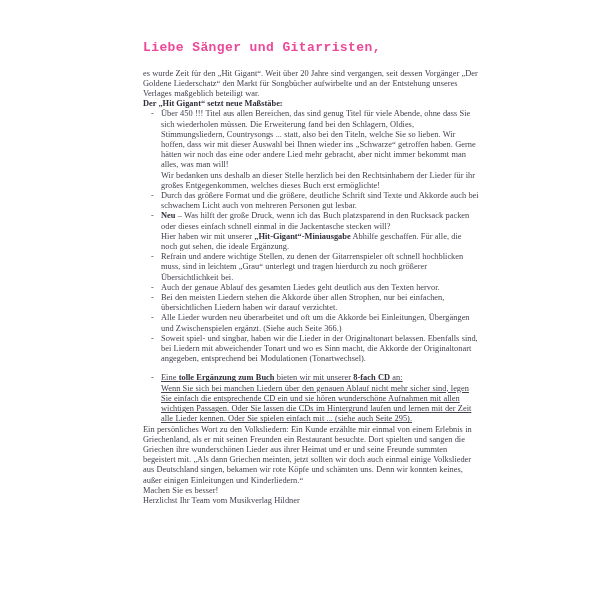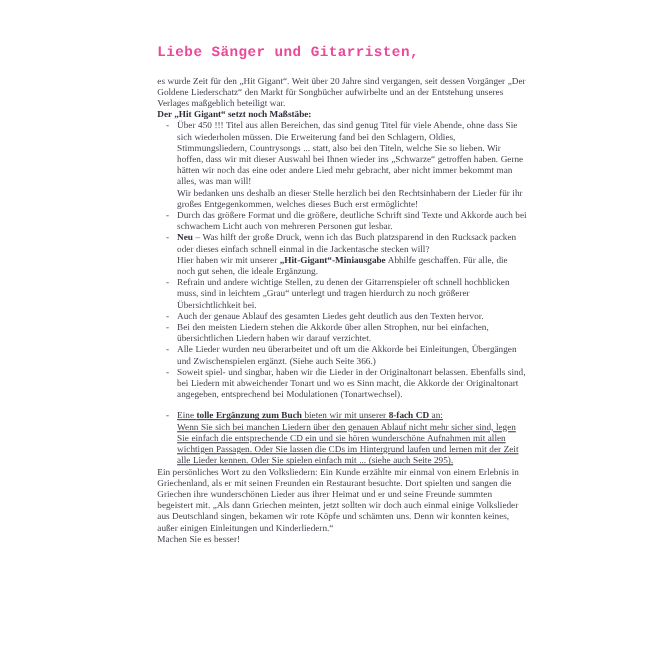--- a/index.html
+++ b/index.html
@@ -65,25 +65,26 @@
 </head>
 <body>
 
 <div class="page">
   <div class="content">
 
     <h1 class="doc-title">Liebe Sänger und Gitarristen,</h1>
 
     <p class="body">es wurde Zeit für den „Hit Gigant“. Weit über 20 Jahre sind vergangen, seit dessen Vorgänger „Der Goldene Liederschatz“  den Markt für Songbücher aufwirbelte und an der Entstehung unseres Verlages maßgeblich beteiligt war.</p>
 
-    <h2 class="subhead">Der „Hit Gigant“ setzt  noch Maßstäbe:</h2>
+    <h2 class="subhead">Der „Hit Gigant“ setzt  neue Maßstäbe:</h2>
 
     <ul class="features body"><li><span>Über 450 !!!  Titel  aus allen Bereichen, das sind genug Titel für viele Abende, ohne dass Sie sich wiederholen müssen. Die Erweiterung fand bei den Schlagern, Oldies, Stimmungsliedern, Countrysongs ... statt, also bei den Titeln, welche Sie so lieben. Wir hoffen, dass wir mit dieser Auswahl bei Ihnen wieder ins „Schwarze“ getroffen haben. Gerne hätten wir noch das eine oder andere Lied mehr gebracht, aber nicht immer bekommt man alles, was man will!
 Wir bedanken uns deshalb an dieser Stelle herzlich bei den Rechtsinhabern der Lieder für ihr großes Entgegenkommen, welches dieses Buch erst ermöglichte!</span></li><li><span>Durch das größere Format und die größere, deutliche Schrift sind Texte und Akkorde auch bei schwachem Licht auch von mehreren Personen gut lesbar.</span></li><li><b>Neu</b><span> – Was hilft der große Druck, wenn ich das Buch platzsparend in den Rucksack packen oder dieses einfach schnell einmal in die Jackentasche stecken will?
 Hier haben wir mit unserer </span><b>„Hit-Gigant“-Miniausgabe</b><span> Abhilfe geschaffen. Für alle, die noch gut sehen, die ideale Ergänzung.</span></li><li><span>Refrain und andere wichtige Stellen, zu denen der Gitarrenspieler oft schnell hochblicken muss, sind in leichtem „Grau“ unterlegt und tragen hierdurch zu noch größerer Übersichtlichkeit bei.</span></li><li><span>Auch der genaue Ablauf des gesamten Liedes geht deutlich aus den Texten hervor.</span></li><li><span>Bei den meisten Liedern stehen die Akkorde über allen Strophen, nur bei einfachen, übersichtlichen Liedern haben wir darauf verzichtet.</span></li><li><span>Alle Lieder wurden neu überarbeitet und oft um die Akkorde bei Einleitungen, Übergängen und Zwischenspielen ergänzt. (Siehe auch Seite 366.)</span></li><li><span>Soweit spiel- und singbar, haben wir die Lieder in der Originaltonart belassen. Ebenfalls sind, bei Liedern mit abweichender Tonart und wo es Sinn macht, die Akkorde der Originaltonart angegeben, entsprechend bei Modulationen (Tonartwechsel).</span></li><li class="gap"><span>Eine </span><b>tolle Ergänzung zum Buch</b><span> bieten wir mit unserer </span><b>8-fach CD</b><span> an:
 Wenn Sie sich bei manchen Liedern über den genauen Ablauf nicht mehr sicher sind, legen Sie einfach die entsprechende CD ein und sie hören wunderschöne Aufnahmen mit allen wichtigen Passagen. Oder Sie lassen die CDs im Hintergrund laufen und lernen mit der Zeit alle Lieder kennen. Oder Sie spielen einfach mit ... (siehe auch Seite 295).</span></li></ul>
 
     <p class="body para-gap">Ein persönliches Wort zu den Volksliedern: Ein Kunde erzählte mir einmal von einem Erlebnis in Griechenland, als er mit seinen Freunden ein Restaurant besuchte. Dort spielten und sangen die Griechen ihre wunderschönen Lieder aus ihrer Heimat und er und seine Freunde summten begeistert mit. „Als dann Griechen meinten, jetzt sollten wir doch auch einmal einige Volkslieder aus Deutschland singen,  bekamen wir rote Köpfe und schämten uns. Denn wir konnten keines, außer einigen Einleitungen und Kinderliedern.“
 Machen Sie es besser!</p>
 
+    <p class="body para-gap">Herzlichst Ihr Team vom Musikverlag Hildner</p>
 
   </div>
 </div>
 
 </body></html>

